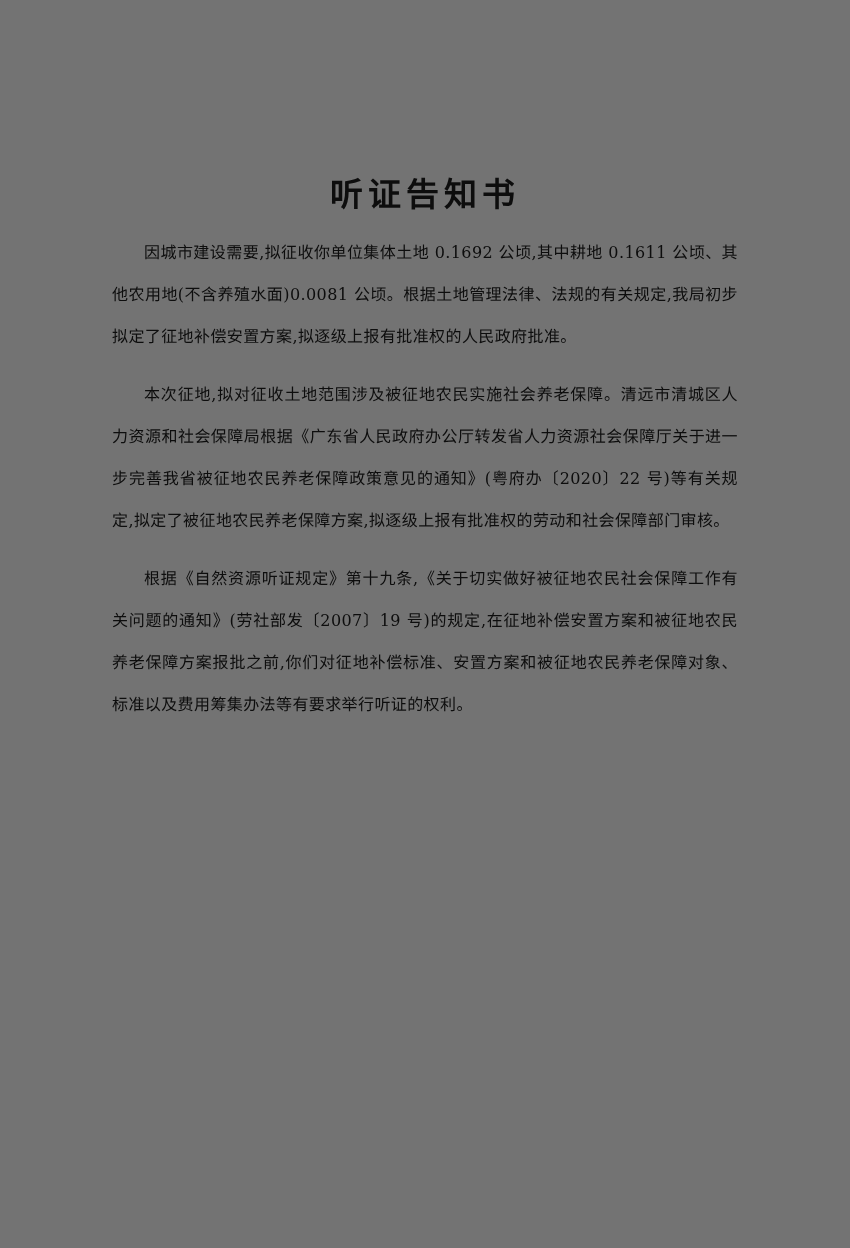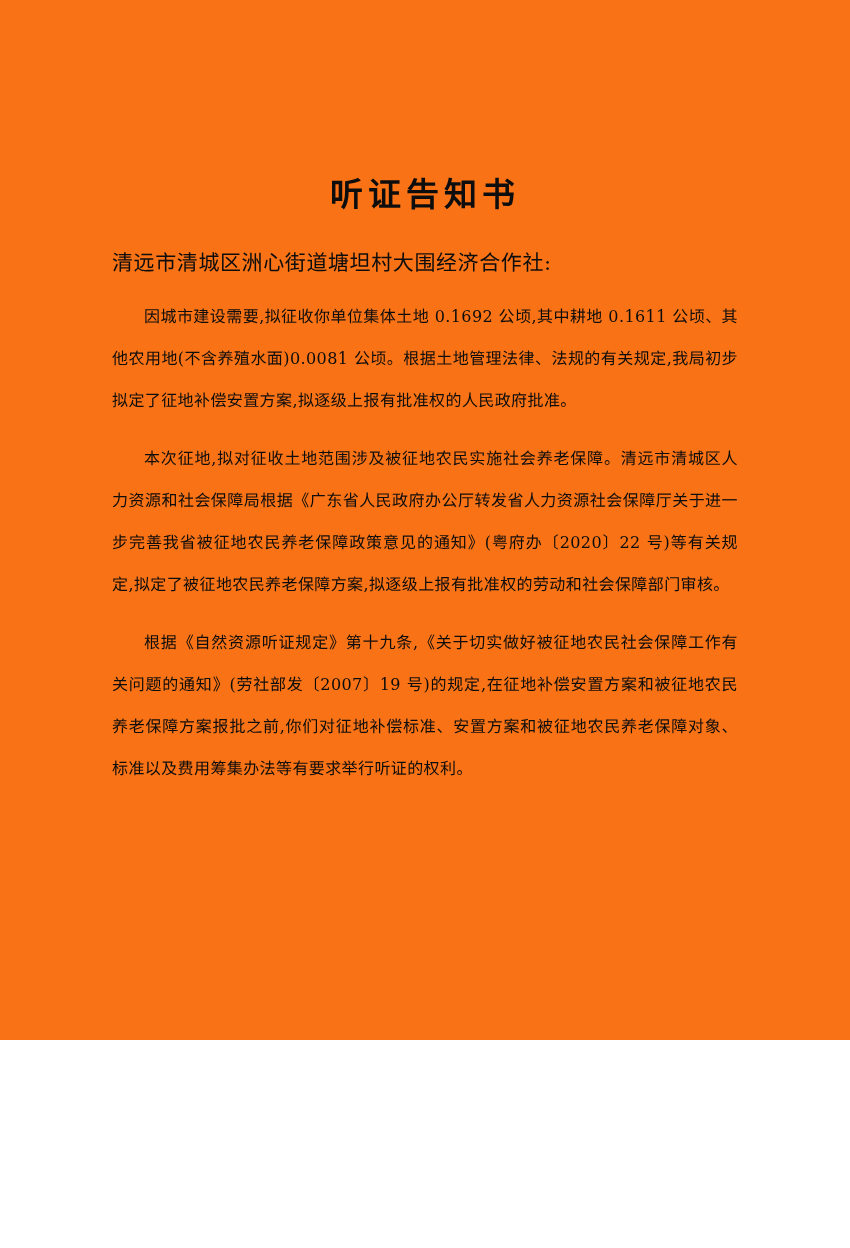--- a/index.html
+++ b/index.html
@@ -10,24 +10,24 @@
   body {
     width: 850px;
     height: 1248px;
     font-family: "DejaVu Serif", "Liberation Serif", serif;
     color: #0d0d0d;
     overflow: hidden;
   }
   .page {
     position: relative;
     width: 850px;
-    height: 1040px;
+    height: 1248px;
     box-sizing: border-box;
     padding: 0 112px;
-    background: #f97316;
+    background: #737373;
   }
   .doc-title {
     margin: 0;
     padding-top: 168px;
     text-align: center;
     font-size: 33px;
     font-weight: bold;
     letter-spacing: 5px;
     font-family: "DejaVu Serif", "Liberation Serif", serif;
   }
@@ -59,21 +59,20 @@
   }
 </style>
 </head>
 <body>
 
 <div class="page">
 
   <h1 class="doc-title">听证告知书</h1>
 
 
-  <div class="addressee">清远市清城区洲心街道塘坦村大围经济合作社:</div>
 
   <p class="body-par">因城市建设需要,拟征收你单位集体土地 0.1692 公顷,其中耕地 0.1611 公顷、其他农用地(不含养殖水面)0.0081 公顷。根据土地管理法律、法规的有关规定,我局初步拟定了征地补偿安置方案,拟逐级上报有批准权的人民政府批准。</p>
 
   <p class="body-par">本次征地,拟对征收土地范围涉及被征地农民实施社会养老保障。清远市清城区人力资源和社会保障局根据《广东省人民政府办公厅转发省人力资源社会保障厅关于进一步完善我省被征地农民养老保障政策意见的通知》(粤府办〔2020〕22 号)等有关规定,拟定了被征地农民养老保障方案,拟逐级上报有批准权的劳动和社会保障部门审核。</p>
 
   <p class="body-par">根据《自然资源听证规定》第十九条,《关于切实做好被征地农民社会保障工作有关问题的通知》(劳社部发〔2007〕19 号)的规定,在征地补偿安置方案和被征地农民养老保障方案报批之前,你们对征地补偿标准、安置方案和被征地农民养老保障对象、标准以及费用筹集办法等有要求举行听证的权利。</p>
 
 
 </div>
 

